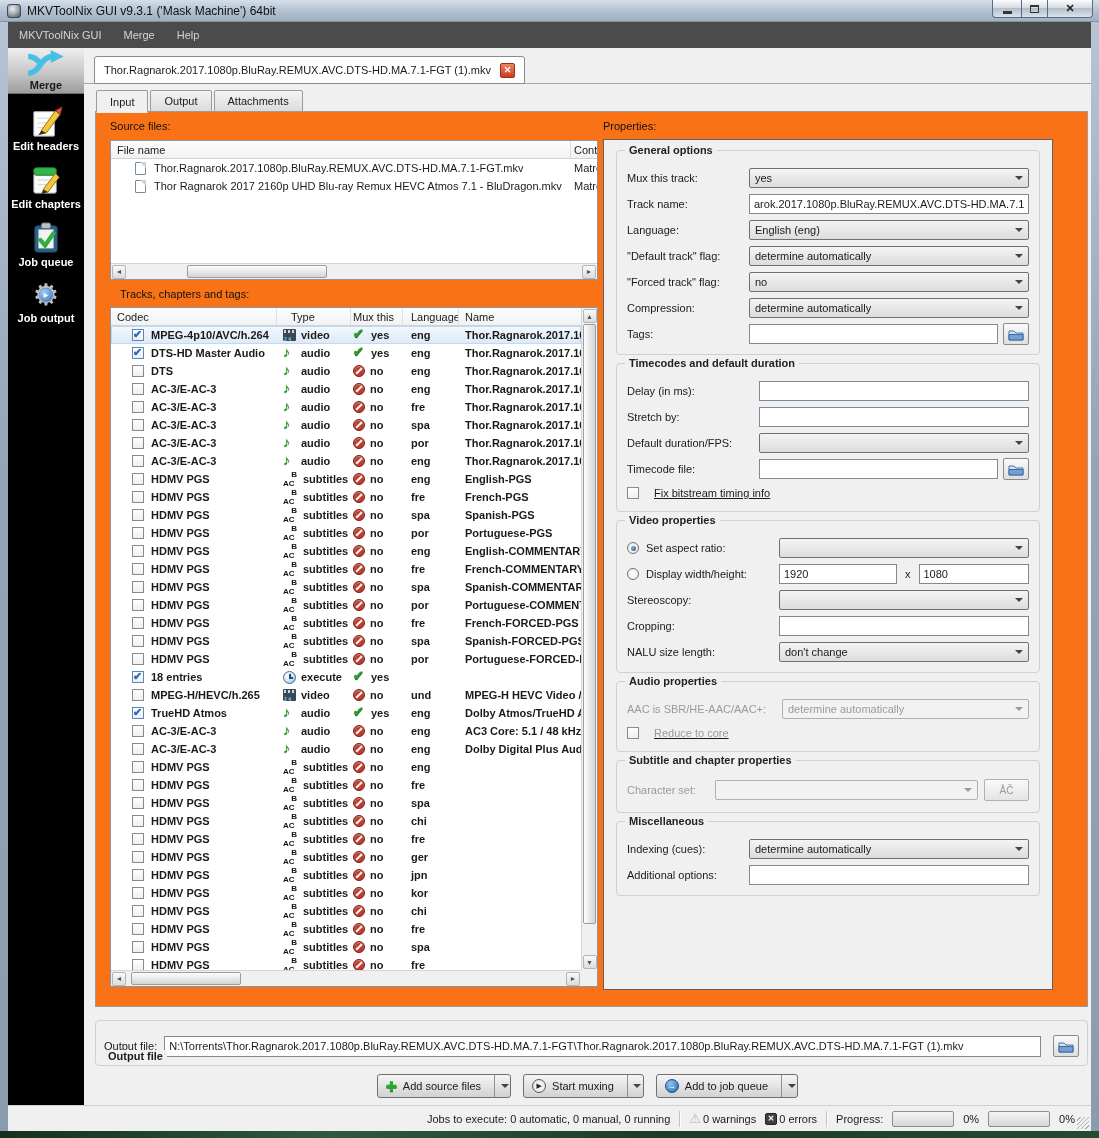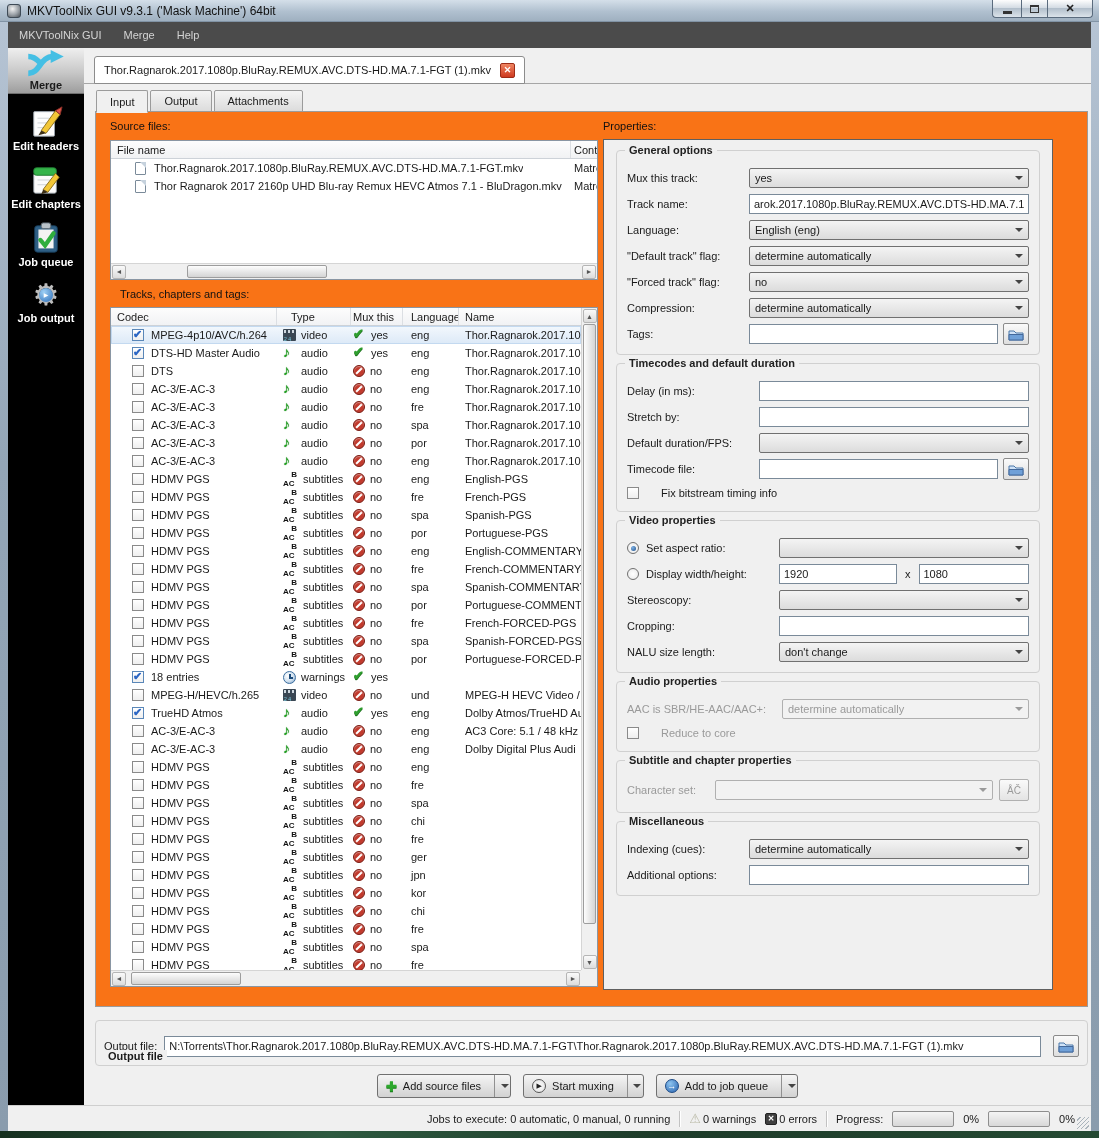--- a/index.html
+++ b/index.html
@@ -82,21 +82,21 @@
   .sf-name-h { flex:1; padding-left:6px; }
   .sf-cont-h { width:26px; padding-left:3px; border-right:none; }
   .sf-name { flex:1; padding-left:24px; gap:8px; }
   .sf-cont { width:26px; padding-left:3px; }
   .doc-icon { width:11px; height:13px; background:#fff; border:1px solid #7a8a99; border-radius:1px; position:relative; flex:none; }
   .doc-icon::before { content:""; position:absolute; right:-1px; top:-1px; border:3px solid #c6d2dd;
                       border-left-color:transparent; border-bottom-color:transparent; }
 
   
   .tk-table { left:14px; top:195px; width:488px; height:680px; }
-  .tk-body { position:absolute; top:18px; left:0; right:16px; bottom:16px; overflow:hidden; }
+  .tk-body { position:absolute; top:18px; left:0; right:16px; bottom:16px; overflow:hidden;font-weight:bold; }
   .c-codec { width:166px; } .c-type { width:74px; } .c-mux { width:52px; } .c-lang { width:56px; padding-left:8px; } .c-name { flex:1; padding-left:6px; }
   .th.c-codec { padding-left:6px; } .th.c-type { padding-left:14px; } .th.c-lang { padding-left:8px; } .th.c-name { padding-left:6px; border-right:none; }
   .c-codec .cb { margin-left:21px; margin-right:7px; }
   .c-type { gap:5px; padding-left:6px; } .c-mux { gap:5px; padding-left:2px; }
 
   .cb { width:12px; height:12px; border:1px solid #8a8a8a; background:linear-gradient(#fff,#efefef); flex:none; position:relative; }
   .cb.checked { border-color:#5a87b8; }
   .cb.checked::after { content:"\2714"; position:absolute; left:0px; top:-2px; color:#2b66c4; font-size:11px; font-weight:bold; }
 
   .ticon { flex:none; display:inline-block; }
@@ -156,23 +156,23 @@
 
   .browse-btn { width:26px; height:22px; margin-left:5px; border:1px solid #8a8a8a; border-radius:2px; flex:none;
                 background:linear-gradient(#fafafa,#dedede); display:flex; align-items:center; justify-content:center; }
   .folder-svg { display:block; }
 
   .radio { width:12px; height:12px; border-radius:50%; border:1px solid #707070; background:radial-gradient(#fff,#e8e8e8); position:relative; flex:none; }
   .radio.sel::after { content:""; position:absolute; left:3px; top:3px; width:5px; height:5px; border-radius:50%;
                       background:radial-gradient(circle at 35% 35%, #7fb2e5, #1d4e89); }
   .x-sep { margin:0 8px; }
   .w-input { width:118px; flex:none; } .h-input { flex:1; }
-  .cbrow { gap:22px; display:flex; align-items:center; height:22px; }
-
-  .charset-btn { width:30px; height:22px; margin-left:6px; border:1px solid #b0b0b0; border-radius:2px; flex:none;
+  .cbrow { gap:15px; display:flex; align-items:center; height:22px;text-decoration:underline; }
+
+  .charset-btn { width:45px; height:22px; margin-left:6px; border:1px solid #b0b0b0; border-radius:2px; flex:none;
                  background:linear-gradient(#fafafa,#e4e4e4); color:#9a9a9a; font-size:10px;
                  display:flex; align-items:center; justify-content:center; }
 
   
   .out-group { position:absolute; left:11px; top:972px; width:993px; height:46px; border:1px solid #d0d0d0; border-radius:4px; }
   .out-title { position:absolute; top:-7px; left:8px; background:#f0f0f0; padding:0 4px; font-weight:600;margin-top:36px; }
   .out-row { display:flex; align-items:center; height:100%; padding:6px 8px 0 8px; gap:7px; }
   .out-row .tinput { height:21px; }
 
   .actions { position:absolute; left:0; right:0; top:1026px; display:flex; justify-content:center; gap:12px; }
@@ -638,21 +638,21 @@
               <span class="cell c-lang">por</span>
               <span class="cell c-name ellip">Portuguese-FORCED-PG</span>
             </div>
             <div class="trow">
               <span class="cell c-codec">
                 <span class="cb checked"></span>
                 <span class="ellip">18 entries</span>
               </span>
               <span class="cell c-type">
                 <span class="ticon icon-chapters"></span>
-                <span>warnings</span>
+                <span>execute</span>
               </span>
               <span class="cell c-mux">
                 <span class="icon-yes"></span>
                 <span>yes</span>
               </span>
               <span class="cell c-lang"></span>
               <span class="cell c-name ellip"></span>
             </div>
             <div class="trow">
               <span class="cell c-codec">

